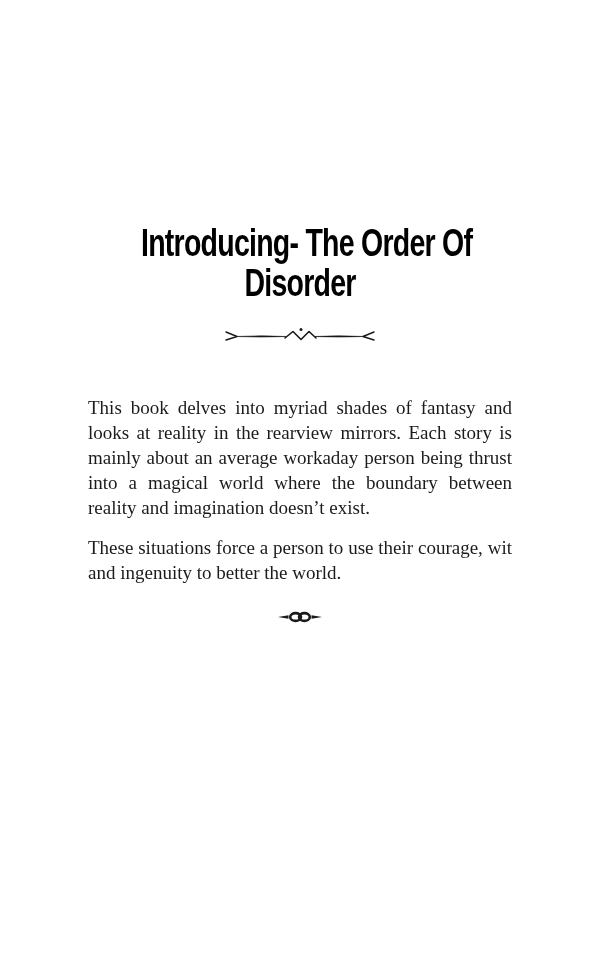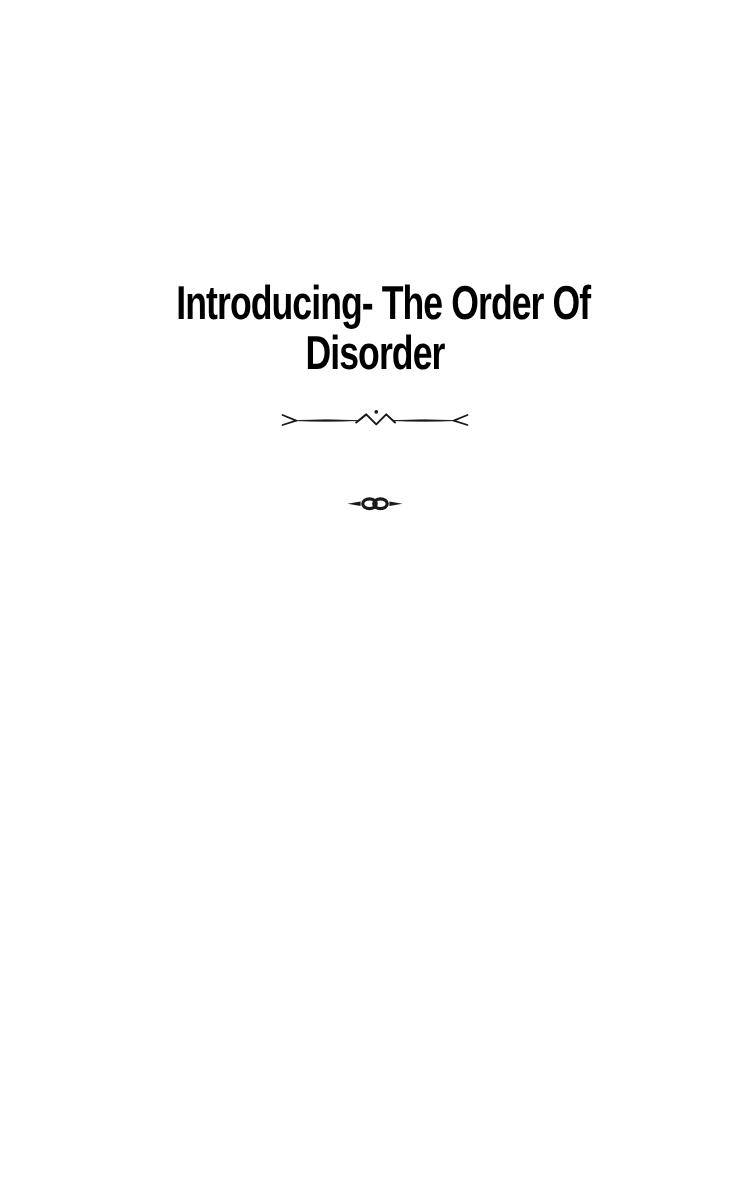--- a/index.html
+++ b/index.html
@@ -93,20 +93,22 @@
       <path d="M61,11 L69,4.5 L77,12.5 L85,4.5 L92,11" fill="none" stroke-width="1.6" stroke-linecap="round" stroke-linejoin="round"></path>
 
       <circle cx="77" cy="2.4" r="1.5" fill="#1a1a1a"></circle>
 
       <path d="M90,9.5 Q114,8.2 141,9.5 Q114,10.6 90,9.5 Z" stroke-width="0.6" fill="#1a1a1a"></path>
 
       <path d="M150,5 L139,9.5 M150,13 L139,9.5" fill="none" stroke-width="1.4" stroke-linecap="round"></path>
     </svg>
 
     <div class="body-copy">
+      <p>This book delves into myriad shades of fantasy and looks at reality in the rearview mirrors. Each story is mainly about an average workaday person being thrust into a magical world where the boundary between reality and imagination doesn’t exist.</p>
+      <p>These situations force a person to use their courage, wit and ingenuity to better the world.</p>
     </div>
 
     <svg class="end-mark" viewBox="0 0 46 16" aria-hidden="true">
       <path class="dash" d="M1,8 L11.5,6.2 L11.5,9.8 Z"></path>
       <ellipse class="loop" cx="18.6" cy="8" rx="5.4" ry="3.9"></ellipse>
       <ellipse class="loop" cx="27.4" cy="8" rx="5.4" ry="3.9"></ellipse>
       <path class="dash" d="M45,8 L34.5,6.2 L34.5,9.8 Z"></path>
     </svg>
 
   </div>

